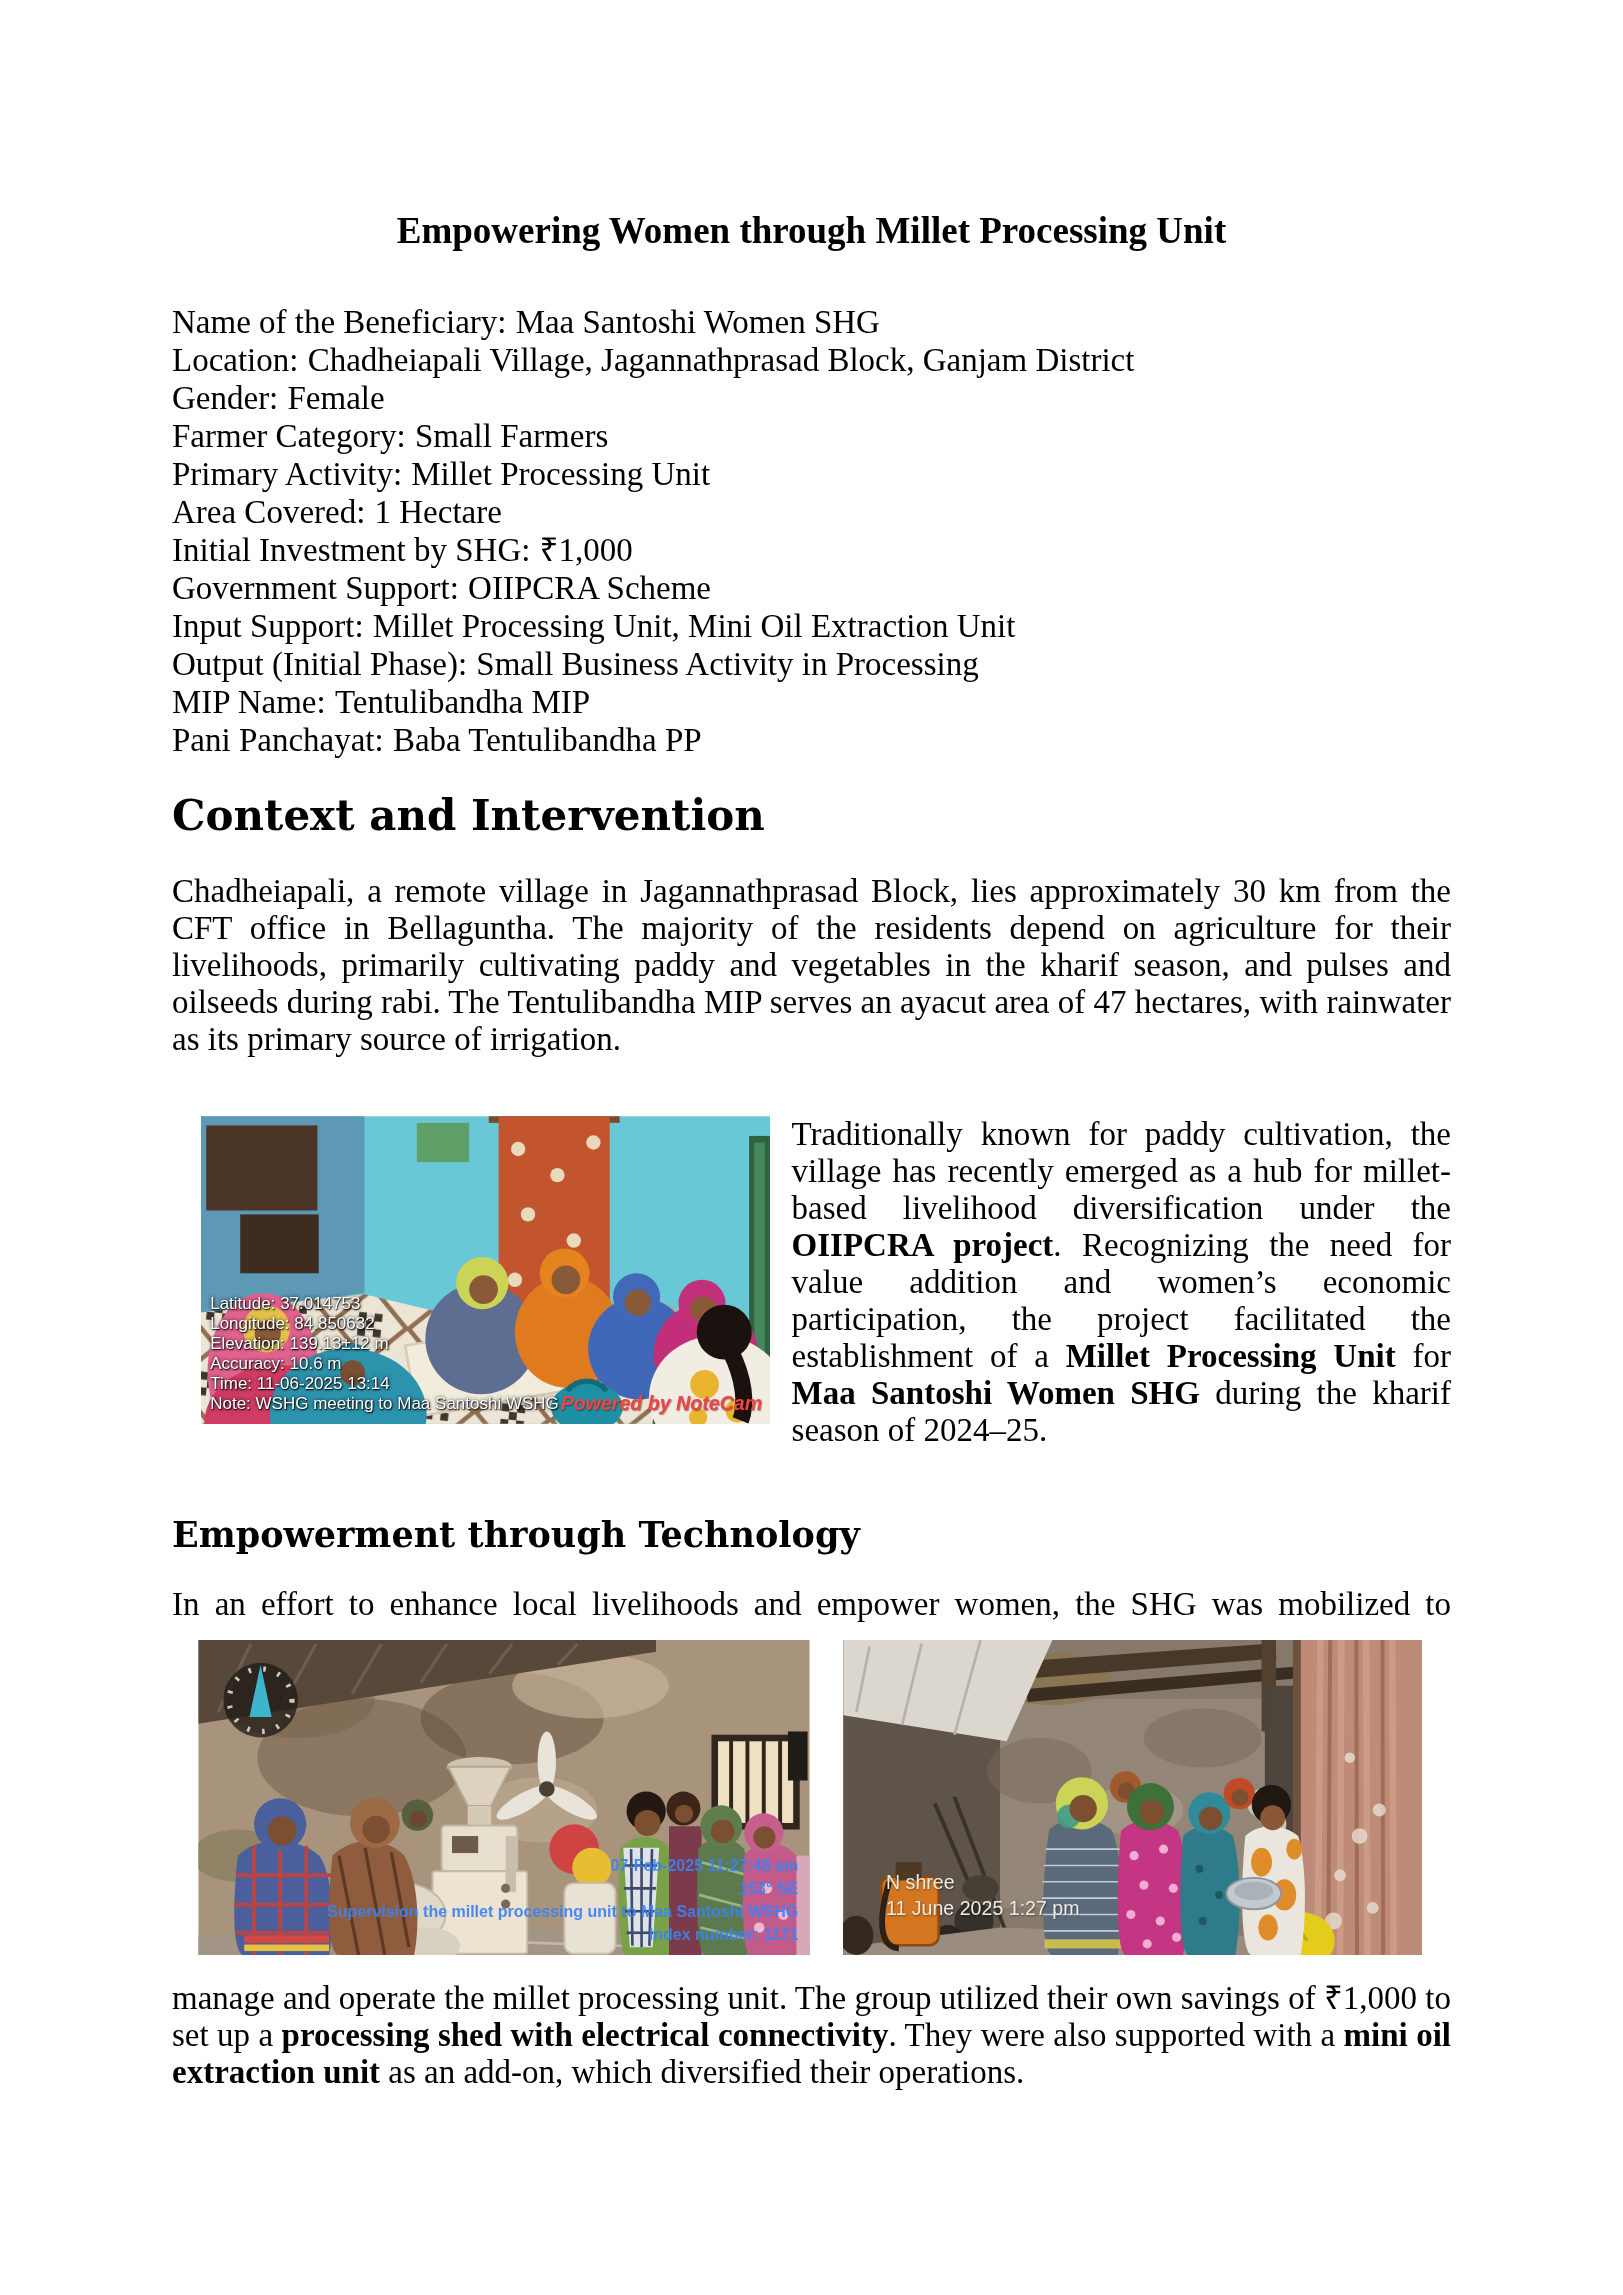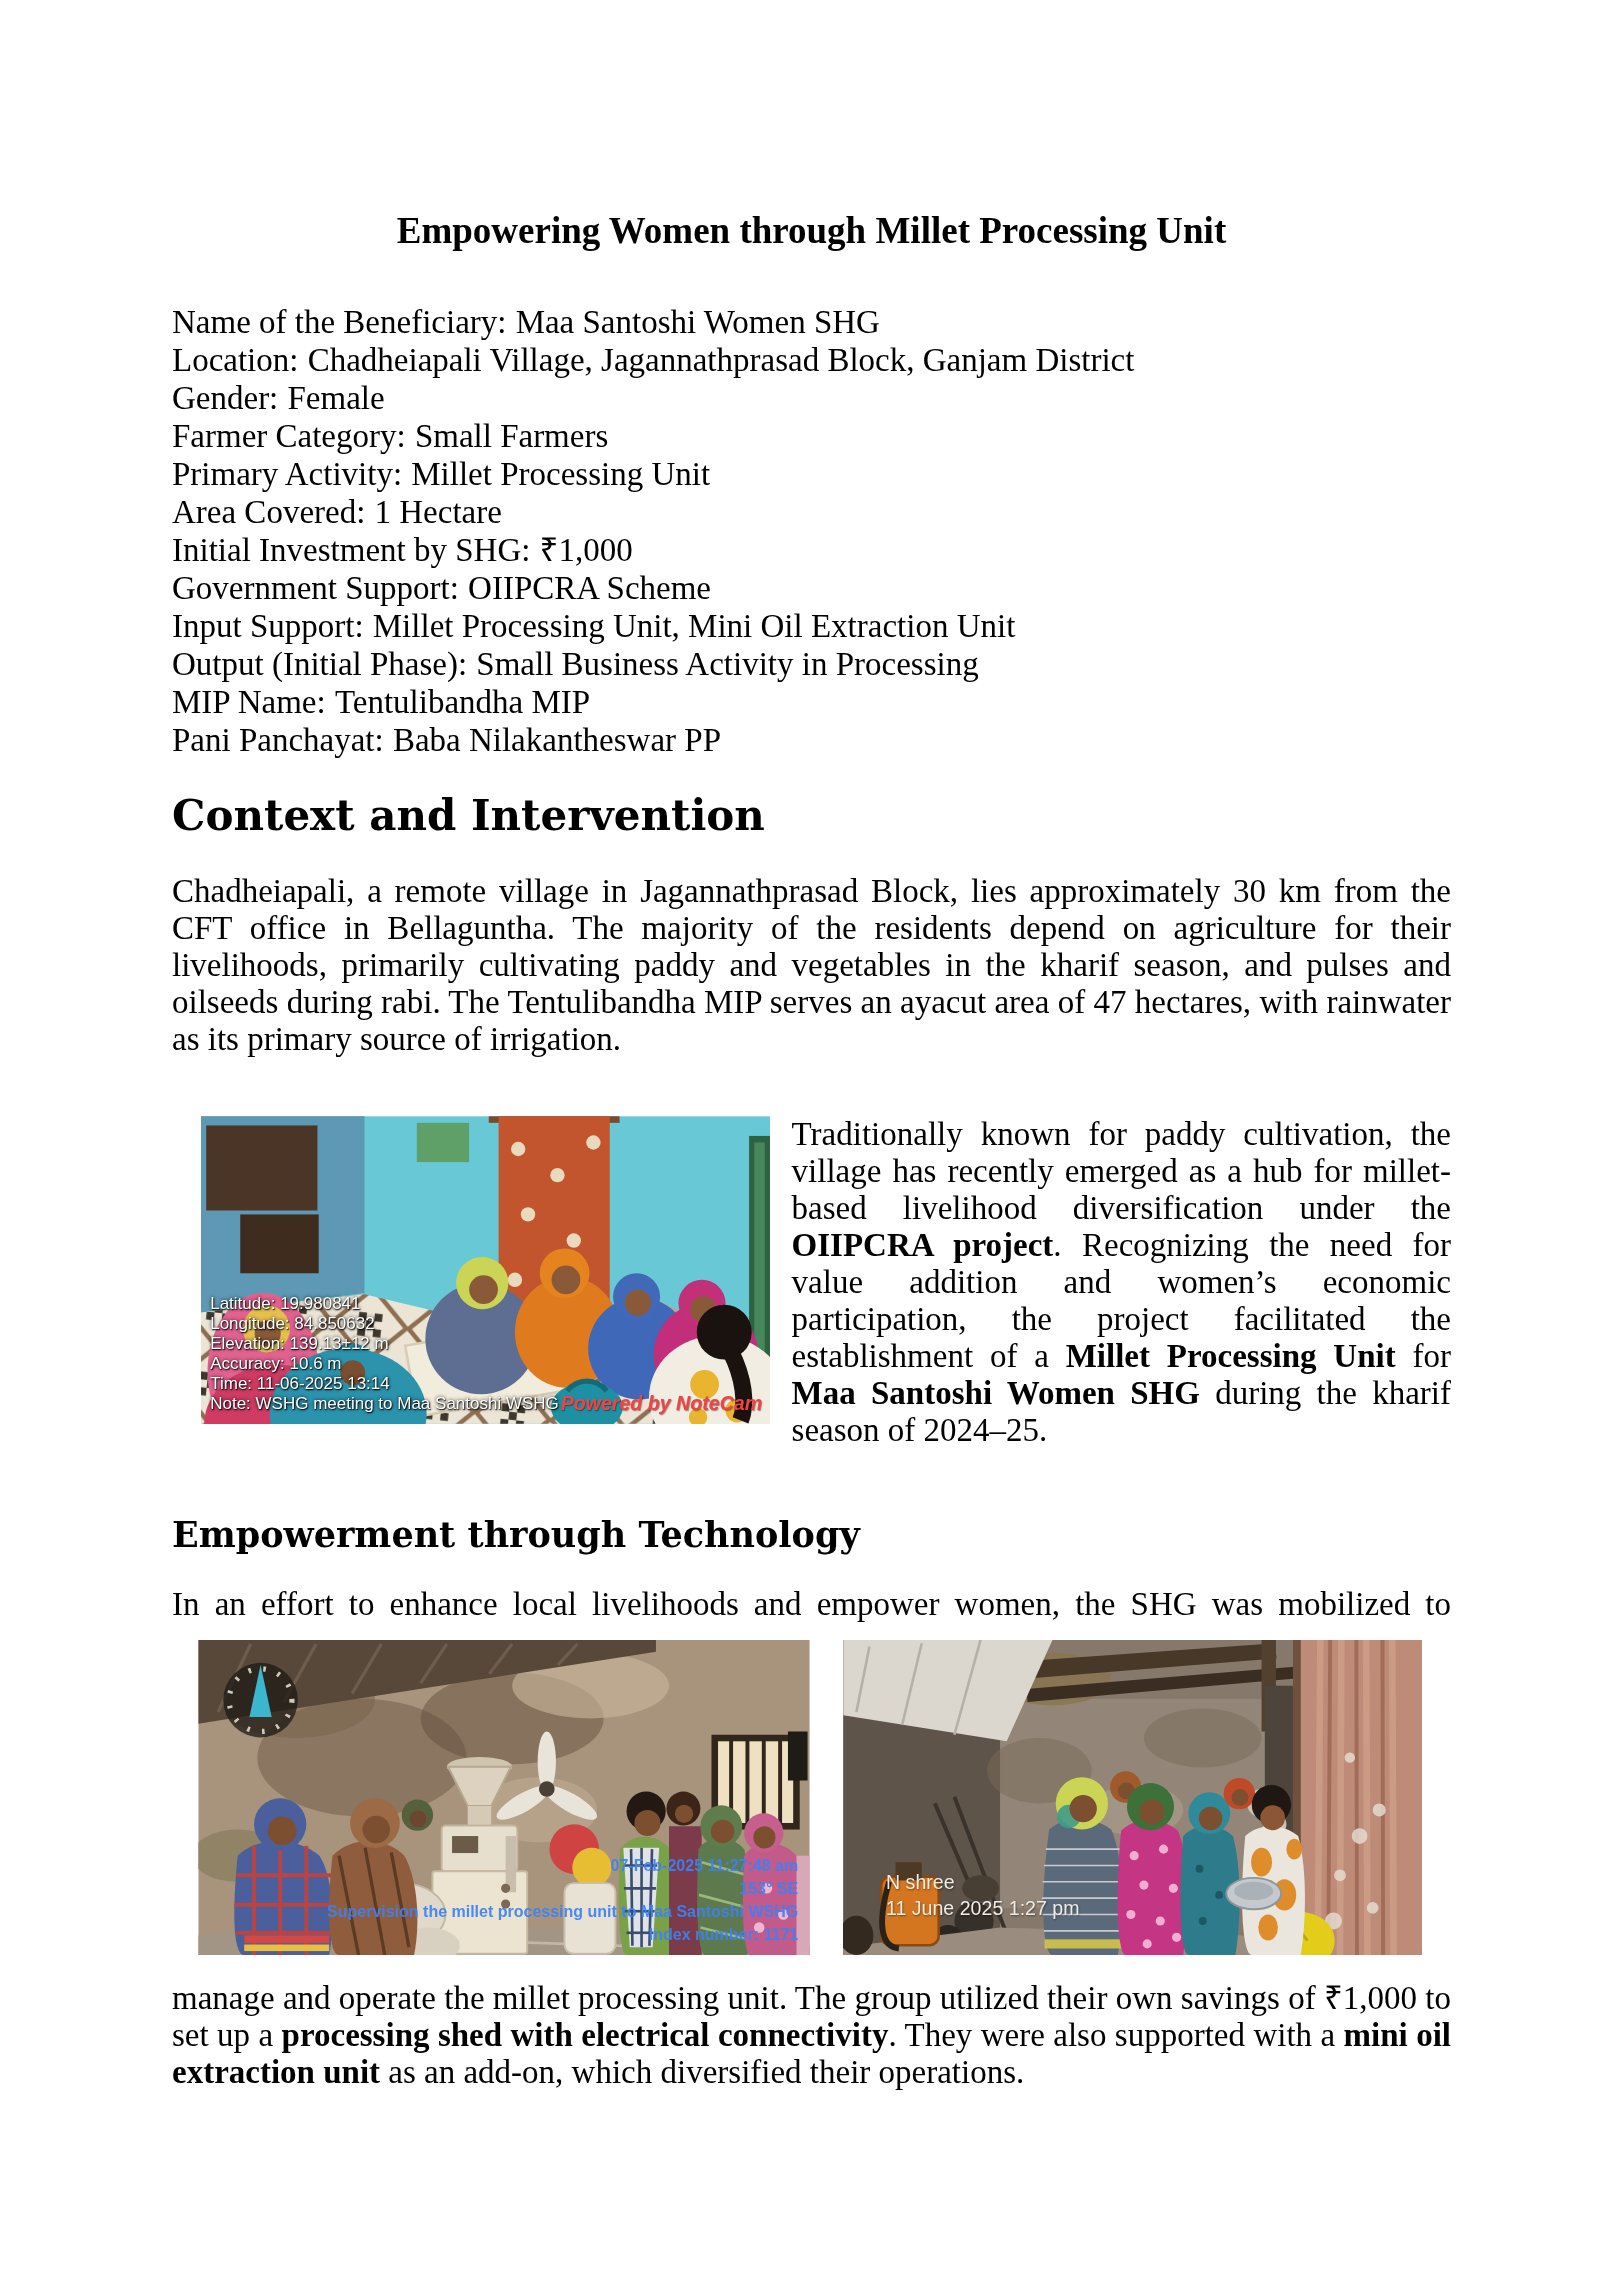--- a/index.html
+++ b/index.html
@@ -127,21 +127,21 @@
       <div class="dline"><span class="lbl">Location:</span><span>Chadheiapali Village, Jagannathprasad Block, Ganjam District</span></div>
       <div class="dline"><span class="lbl">Gender:</span><span>Female</span></div>
       <div class="dline"><span class="lbl">Farmer Category:</span><span>Small Farmers</span></div>
       <div class="dline"><span class="lbl">Primary Activity:</span><span>Millet Processing Unit</span></div>
       <div class="dline"><span class="lbl">Area Covered:</span><span>1 Hectare</span></div>
       <div class="dline"><span class="lbl">Initial Investment by SHG:</span><span>₹1,000</span></div>
       <div class="dline"><span class="lbl">Government Support:</span><span>OIIPCRA Scheme</span></div>
       <div class="dline"><span class="lbl">Input Support:</span><span>Millet Processing Unit, Mini Oil Extraction Unit</span></div>
       <div class="dline"><span class="lbl">Output (Initial Phase):</span><span>Small Business Activity in Processing</span></div>
       <div class="dline"><span class="lbl">MIP Name:</span><span>Tentulibandha MIP</span></div>
-      <div class="dline"><span class="lbl">Pani Panchayat:</span><span>Baba Nilakantheswar PP</span></div>
+      <div class="dline"><span class="lbl">Pani Panchayat:</span><span>Baba Tentulibandha PP</span></div>
     </div>
 
     <h2 class="sec1">Context and Intervention</h2>
 
     <p class="body">Chadheiapali, a remote village in Jagannathprasad Block, lies approximately 30 km from the CFT office in Bellaguntha. The majority of the residents depend on agriculture for their livelihoods, primarily cultivating paddy and vegetables in the kharif season, and pulses and oilseeds during rabi. The Tentulibandha MIP serves an ayacut area of 47 hectares, with rainwater as its primary source of irrigation.</p>
 
     <div class="photo-row">
       <div class="photo photo1">
         <svg width="569" height="308" viewBox="0 0 870 470">
           <defs>
@@ -212,21 +212,21 @@
             <circle cx="770" cy="410" r="22" fill="#e9b42e"></circle>
               <circle cx="820" cy="450" r="18" fill="#e9b42e"></circle>
             <circle cx="760" cy="460" r="14" fill="#e9b42e"></circle>
             <circle cx="800" cy="330" r="42" fill="#19120e"></circle>
             <path d="M810,360 C830,400 835,440 825,465" stroke="#19120e" stroke-width="26" fill="none"></path>
           </g>
           <ellipse cx="590" cy="445" rx="55" ry="38" fill="#1d90a3"></ellipse>
           <path d="M560,420 C575,400 605,400 620,420" stroke="#136b7a" stroke-width="8" fill="none"></path>
         </svg>
         <div class="gps-overlay">
-          <div>Latitude: 19.980841</div>
+          <div>Latitude: 37.014753</div>
           <div>Longitude: 84.850632</div>
           <div>Elevation: 139.13±12 m</div>
           <div>Accuracy: 10.6 m</div>
           <div>Time: 11-06-2025 13:14</div>
           <div>Note: WSHG meeting to Maa Santoshi WSHG</div>
         </div>
         <div class="notecam">Powered by NoteCam</div>
       </div>
 
       <p class="wrap-para"><span>Traditionally known for paddy cultivation, the village has recently emerged as a hub for millet-based livelihood diversification under the </span><b>OIIPCRA project</b><span>. Recognizing the need for value addition and women’s economic participation, the project facilitated the establishment of a </span><b>Millet Processing Unit</b><span> for </span><b>Maa Santoshi Women SHG</b><span> during the kharif season of 2024–25.</span></p>

